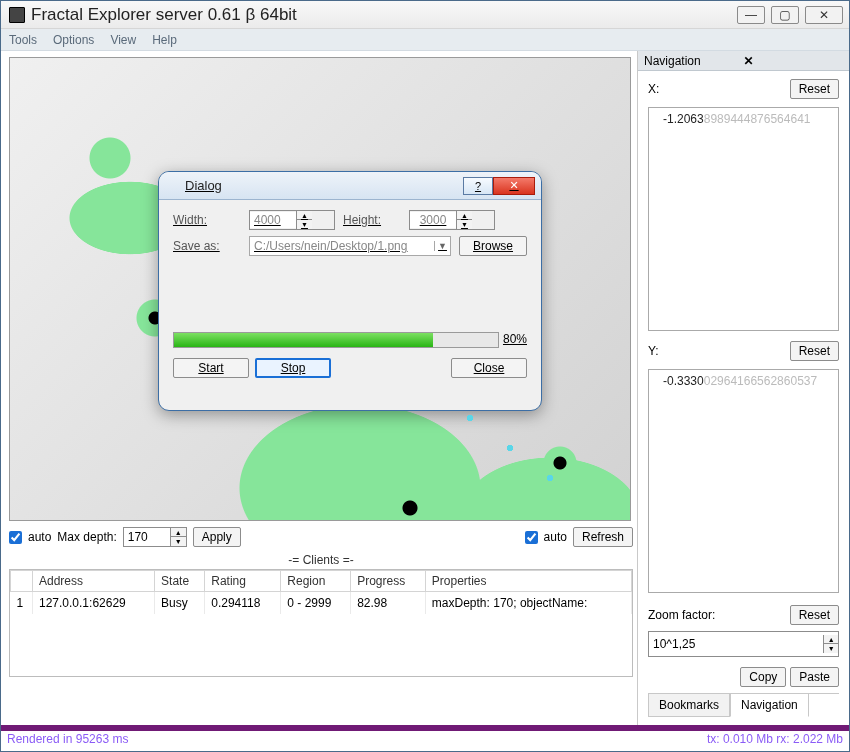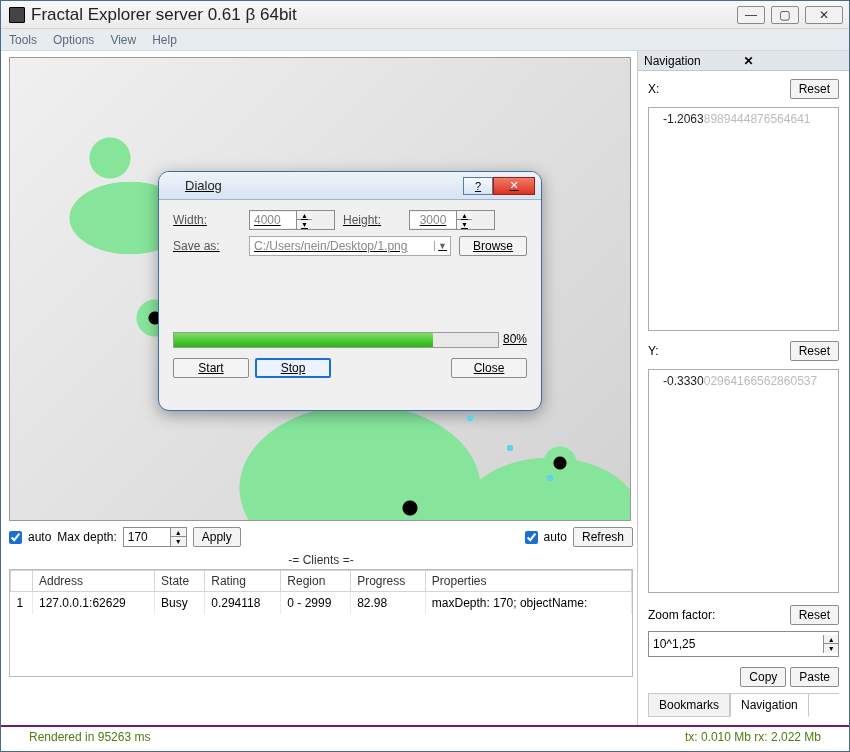--- a/index.html
+++ b/index.html
@@ -65,21 +65,21 @@
   .coord-row label{ width:16px;}
   .coord-box{ border:1px solid #aaa; background:#fff; padding:4px 14px; margin-top:2px; height:224px; color:#bbb; overflow:hidden;}
   .coord-box .major{color:#222;}
   .zoomrow{display:flex; align-items:center; gap:6px;}
   .zspin{flex:1;}
   .tabs{ display:flex; border-top:1px solid #c8c8c8; margin-top:auto;}
   .tab{ padding:4px 10px; border:1px solid #c8c8c8; border-top:none; background:#f2f2f2; cursor:pointer;}
   .tab.active{ background:#fff; border-bottom:1px solid #fff;}
 
   
-  .statusbar{ height:22px; border-top:2px solid #701a75; display:flex; align-items:center; padding:0 28px; color:#4d7c0f;}
+  .statusbar{ height:22px; border-top:6px solid #701a75; display:flex; align-items:center; padding:0 6px; color:#8b5cf6;}
   .statusbar .left{flex:1;}
 
   
   .dialog{ position:absolute; left:148px; top:113px; width:384px; height:240px; border:1px solid #3c6ea5; border-radius:11px; box-shadow:0 4px 16px rgba(0,0,0,.35); background:#f0f0f0; overflow:hidden;text-decoration:underline;}
   .dialog .dlg-title{ height:28px; background:linear-gradient(#eef3f9,#d7e4f2); display:flex; align-items:center; padding:0 6px; border-bottom:1px solid #9cb4cf;}
   .dlg-title .app-icon{width:14px;height:14px;margin-right:6px;}
   .dlg-title .t{flex:1; font-size:13px; color:#222;}
   .dlgbtns{ display:flex; gap:0;}
   .dlgbtn{ width:30px; height:18px; border:1px solid #5a7aa3; background:linear-gradient(#f7fbff,#d7e6f5); display:flex; align-items:center; justify-content:center; font-size:11px; cursor:pointer;}
   .dlgbtn.close{ width:42px; background:linear-gradient(#f47a6a,#d9341f); color:#fff; border-color:#a81c0c;}

